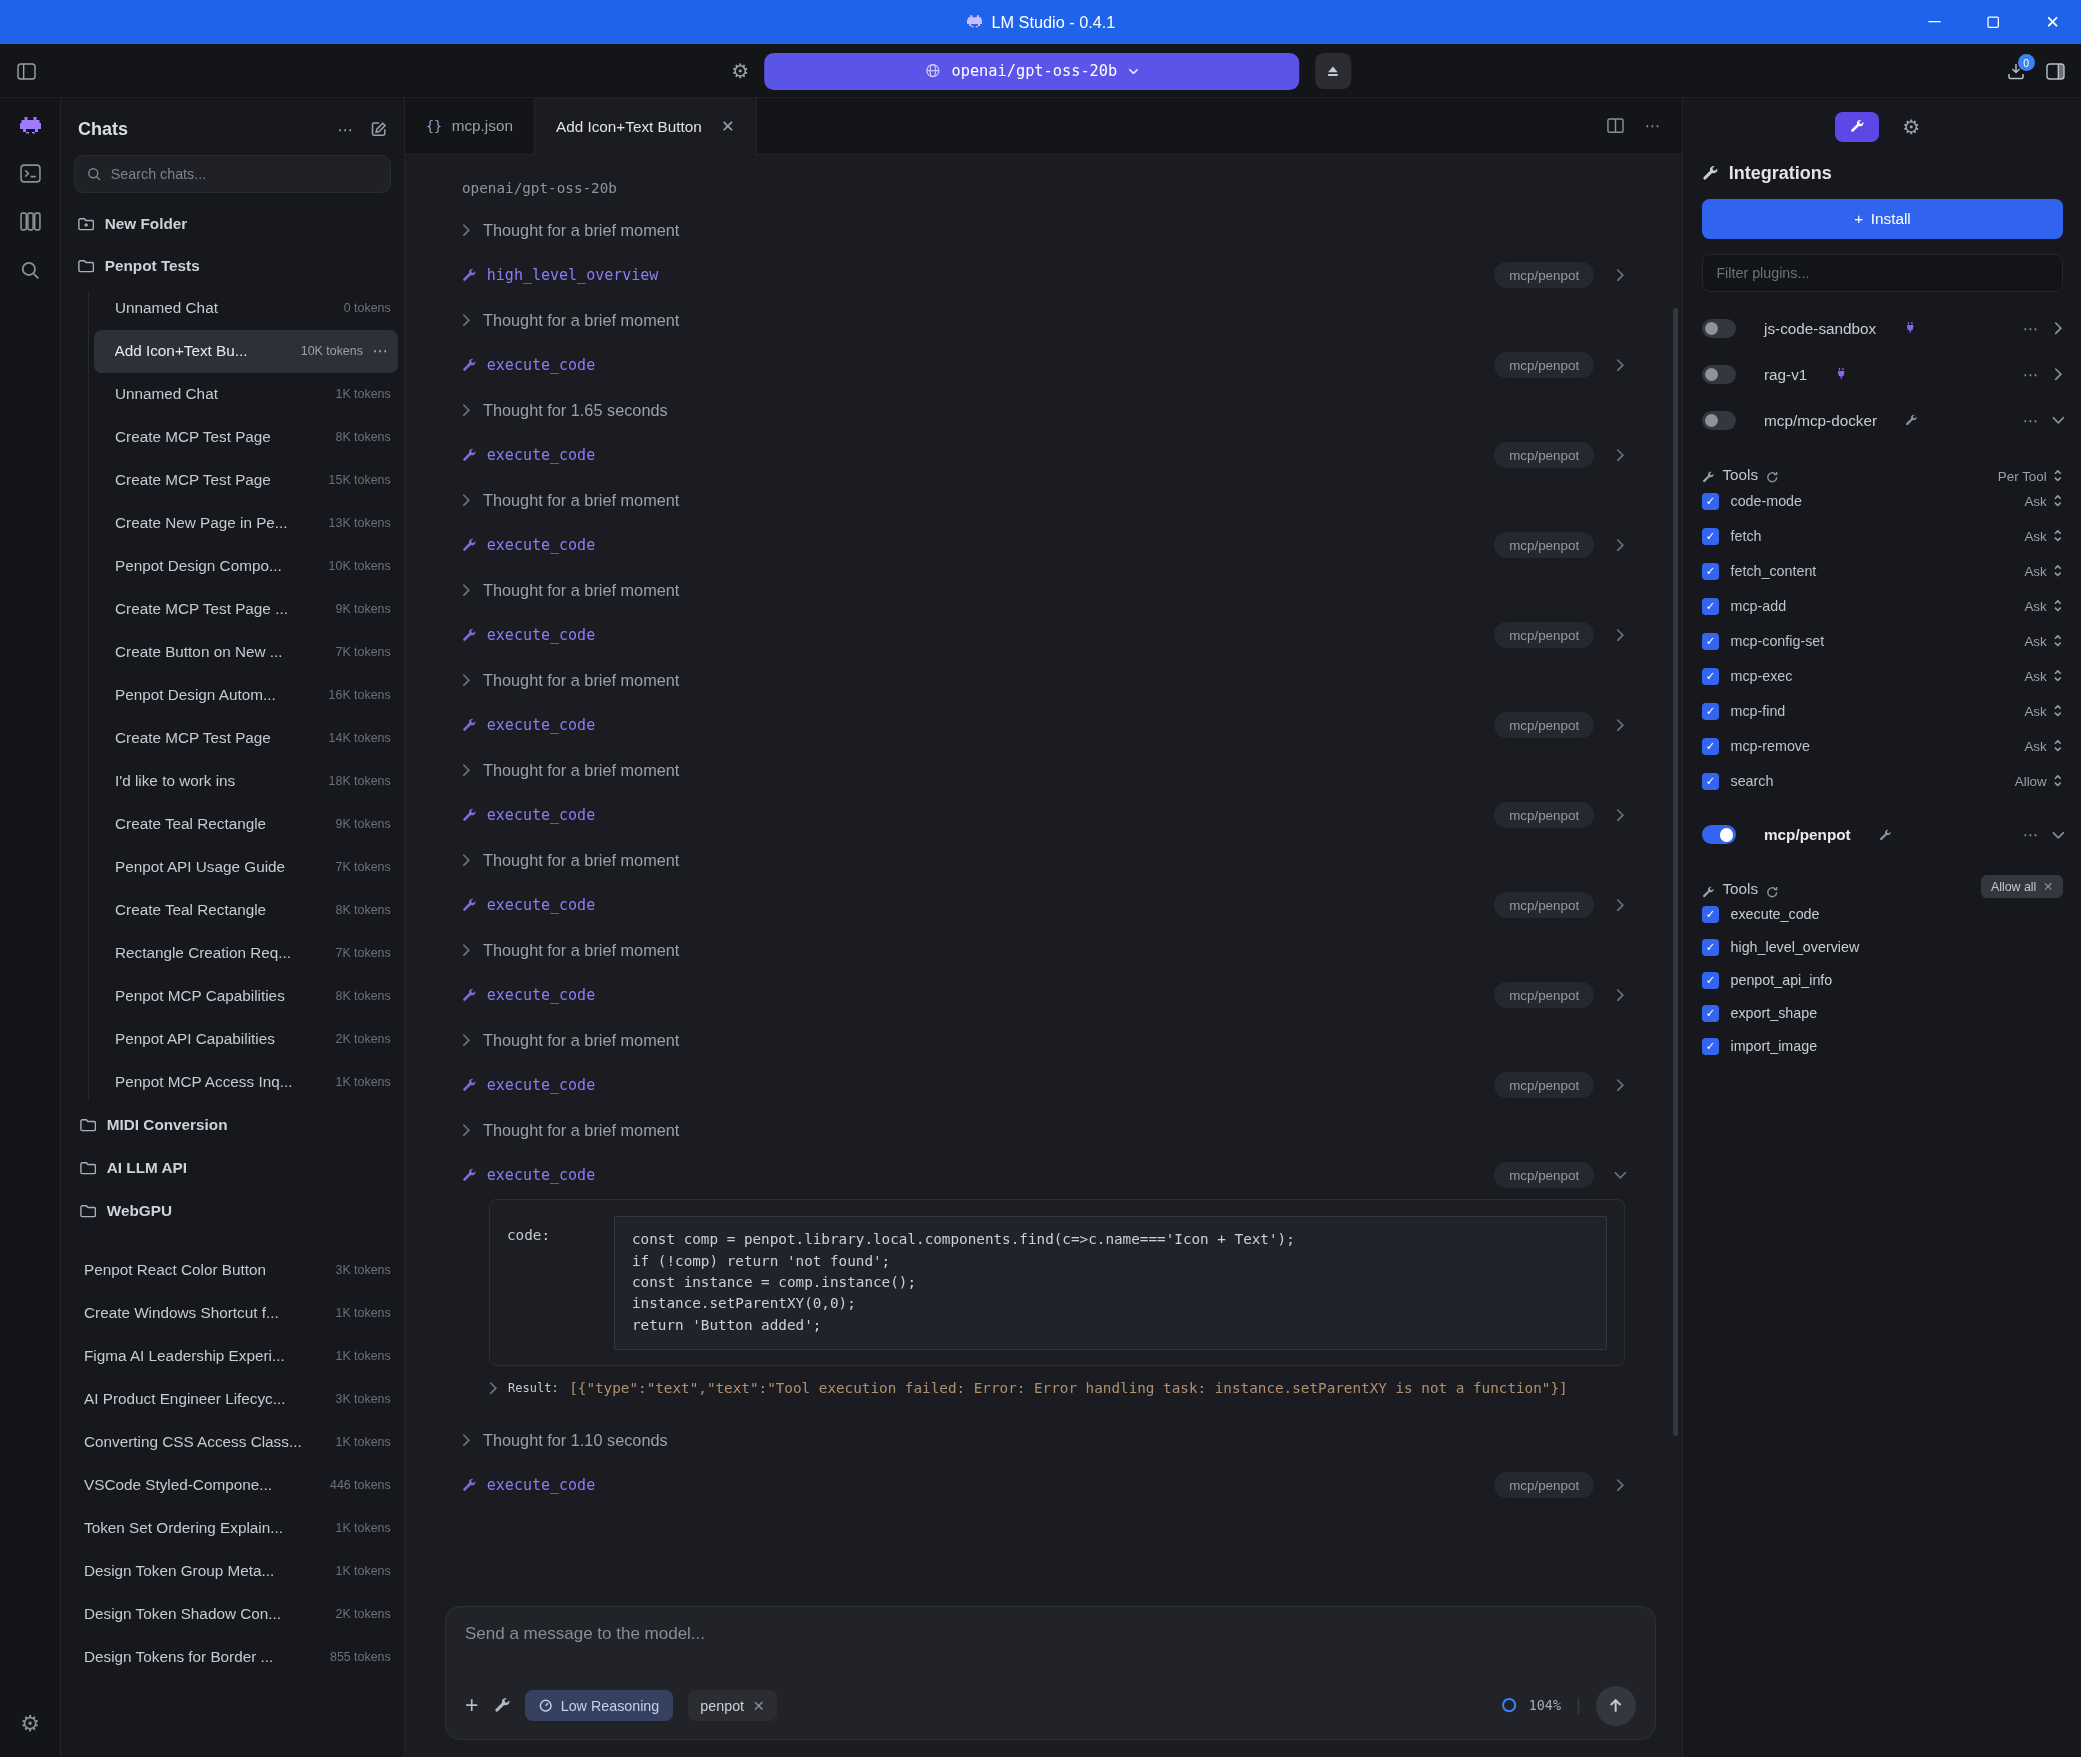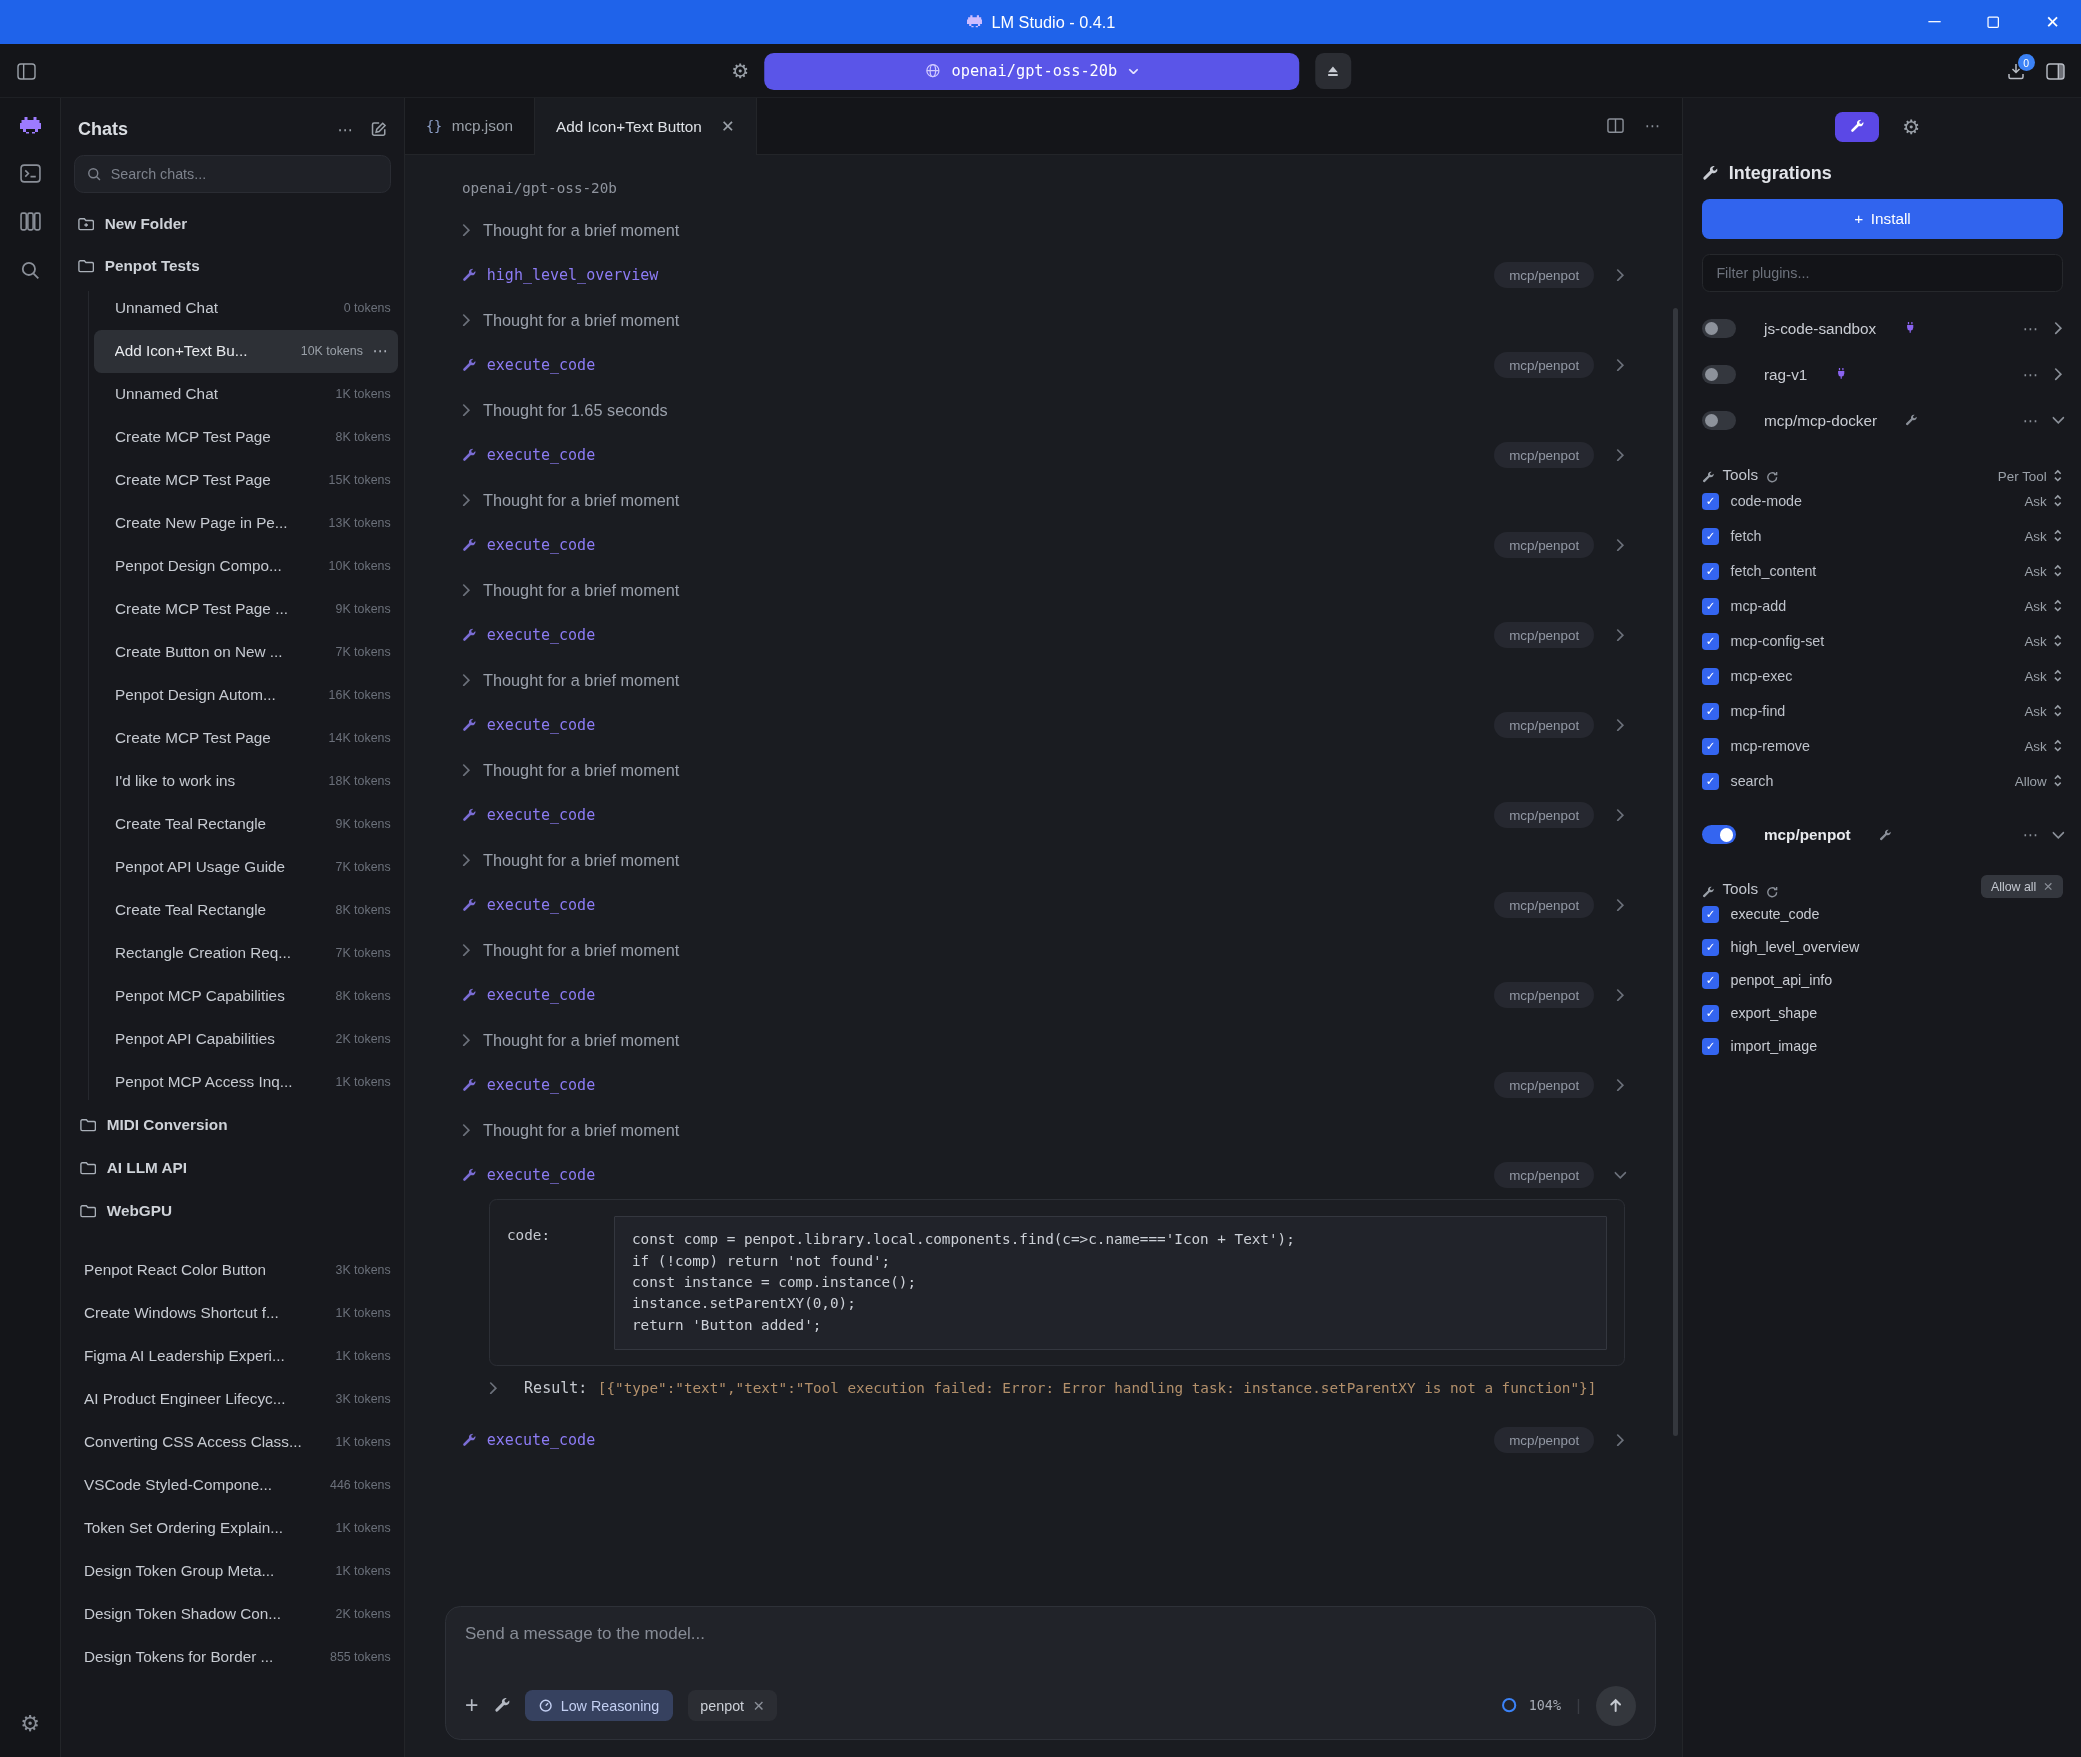--- a/index.html
+++ b/index.html
@@ -86,21 +86,21 @@
   .event-tool.open .chev { transform:rotate(90deg); }
 
   .expanded { margin:1.9px 0 7.6px 27px; }
   .args-row { height:36px; display:flex; align-items:center; gap:8.6px; color:#aab0ba; font-size:14.3px; }
   .args-row .chev-r { transform:rotate(90deg); color:#8a8f98; }
   .code-box { border:1px solid #2c2f36; background:#1c1e23; border-radius:7.6px; padding:15.3px 17px; display:flex; gap:25px; }
   .code-label { font-family:"DejaVu Sans Mono", monospace; font-size:14.3px; color:#c6cad1; width:82px; flex:none; padding-top:11.5px; }
   .code-pre { flex:1; background:#21232a; border:1px solid #34373f; border-radius:1px; padding:12.4px 17px; font-family:"DejaVu Sans Mono", monospace; font-size:14.3px; color:#ccd0d7; line-height:1.5; white-space:pre; overflow:hidden; }
   .result-row { height:44px; display:flex; align-items:center; gap:10.5px; overflow:hidden; }
   .result-row .chev-r { color:#6c717b; flex:none; }
-  .result-label { font-family:"DejaVu Sans Mono", monospace; font-size:15px; color:#c6cad1; flex:none;margin-left:16px; }
+  .result-label { font-family:"DejaVu Sans Mono", monospace; font-size:12px; color:#c6cad1; flex:none; }
   .result-text { font-family:"DejaVu Sans Mono", monospace; font-size:14.3px; color:#b3906b; white-space:nowrap; overflow:hidden; text-overflow:ellipsis; }
 
   .chat-scrollbar { position:absolute; right:3.8px; top:153px; width:5.7px; height:1128px; background:#34373d; border-radius:2.9px; }
 
   
   .composer { flex:none; margin:9.6px 26px 18px 40px; height:134px; background:#212329; border:1px solid #2e3138; border-radius:15.3px; padding:17px 19px 13.4px; display:flex; flex-direction:column; }
   .composer-ph { font-size:17px; color:#878c96; }
   .composer-row { margin-top:auto; display:flex; align-items:center; gap:15.3px; }
   .c-plus { font-size:23px; color:#b4b9c2; line-height:1; }
   .c-wrench { color:#b4b9c2; }
@@ -705,20 +705,26 @@
           <svg class="chev-r" width="8.6" height="12.4" viewBox="0 0 8 12" fill="none" stroke="currentColor" stroke-width="1.6" stroke-linecap="round">
               <path d="M1.5 1l5 5-5 5"></path>
             </svg>
           <span class="result-label">Result:</span>
           <span class="result-text">[{"type":"text","text":"Tool execution failed: Error: Error handling task: instance.setParentXY is not a function"}]</span>
         </div>
       </div>
 
       <div>
 
+      <div class="event-thought">
+            <svg class="chev-r" width="8.6" height="12.4" viewBox="0 0 8 12" fill="none" stroke="currentColor" stroke-width="1.6" stroke-linecap="round">
+              <path d="M1.5 1l5 5-5 5"></path>
+            </svg>
+            <span>Thought for 1.10 seconds</span>
+          </div>
           <div class="event-tool">
             <span class="tool-wrench">
               <svg width="14.3" height="14.3" viewBox="0 0 16 16" fill="currentColor">
                 <path d="M11.3 1a3.6 3.6 0 0 0-3.4 4.7L1.6 12a1.5 1.5 0 0 0 2.1 2.1l6.3-6.3A3.6 3.6 0 0 0 14.9 3.4l-2.2 2.2-1.9-.5-.5-1.9L12.5 1a3.6 3.6 0 0 0-1.2 0z"></path>
               </svg>
             </span>
             <span class="tool-name">execute_code</span>
             <span class="tool-badge">mcp/penpot</span>
             <svg class="chev" width="8.6" height="12.4" viewBox="0 0 8 12" fill="none" stroke="currentColor" stroke-width="1.6" stroke-linecap="round">
               <path d="M1.5 1l5 5-5 5"></path>

